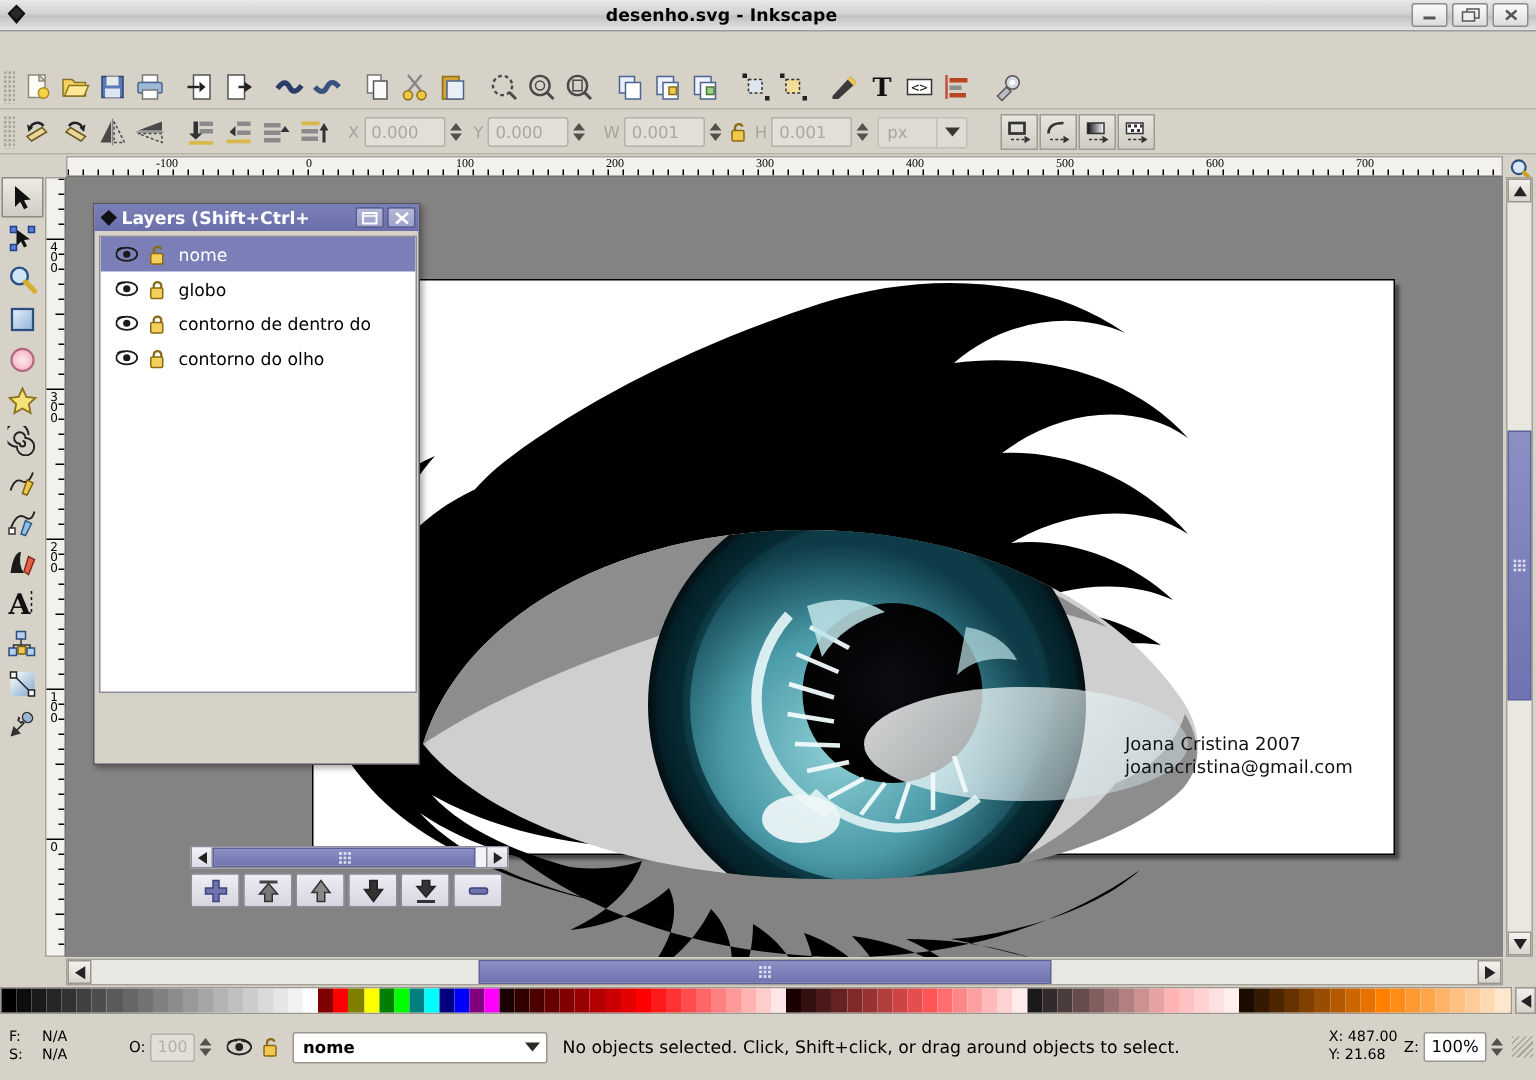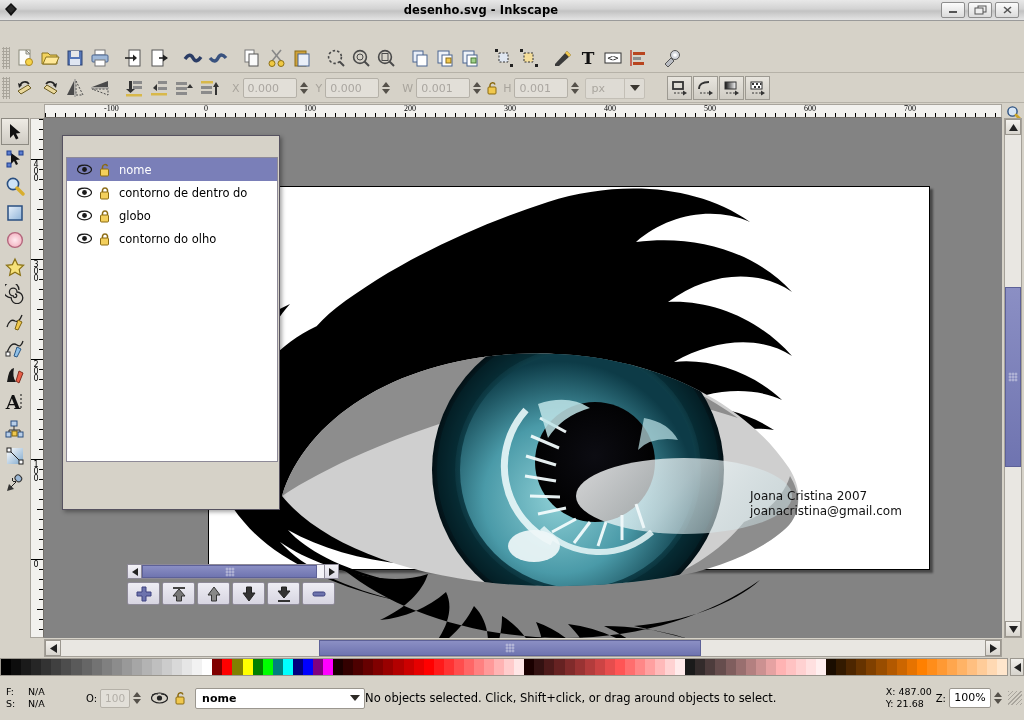--- a/index.html
+++ b/index.html
@@ -227,21 +227,21 @@
   }
   .layer-combo {
     display: flex; align-items: center; height: 21px; width: 170px;
     background: #fff; border: 1px solid #9b978f; border-radius: 2px; margin-left: 5px;
   }
   .layer-combo-text { flex: 1; font-size: 11px; font-weight: bold; padding-left: 6px; color:#000; }
   .layer-combo-arrow {
     width: 18px; display: flex; align-items: center; justify-content: center;
   }
   .layer-combo-arrow i { width:0;height:0;border-left:5px solid transparent;border-right:5px solid transparent;border-top:6px solid #2d2a25; display:block;}
-  .status-msg { flex: 1; font-size: 11.5px; color: #000; }
+  .status-msg { flex: 1; font-size: 11.5px; padding-left: 10px; color: #000; }
   .coords { font-size: 9.5px; line-height: 12px; text-align: left; white-space: nowrap; }
   .zoom-wrap { display: flex; align-items: center; margin: 0 4px 0 4px; }
   .zoom-lbl { font-size: 10px; margin-right: 3px; }
   .zoom-box {
     width: 42px; height: 20px; background: #fff; border: 1px solid #9b978f; border-radius: 2px;
     font-size: 11px; text-align: center; line-height: 18px;
   }
   .resize-grip {
     width: 14px; height: 14px; margin-right: 2px;
     background-image: repeating-linear-gradient(135deg, #a9a59d 0 1px, transparent 1px 3px);
@@ -1298,20 +1298,40 @@
       <div class="zoom-box">100%</div>
       <div class="spin-arrows">
           <div class="sa-up"></div>
           <div class="sa-dn"></div>
         </div>
     </div>
     <div class="resize-grip"></div>
   </div>
 
   <div class="layers-dlg">
+    <div class="ld-title">
+      <span class="ld-icon">
+        <svg width="13" height="13">
+            <polygon points="6.5,1 12,6 6.5,11.5 1,6" fill="#111"></polygon>
+          </svg>
+      </span>
+      <span class="ld-title-text">Layers (Shift+Ctrl+</span>
+      <span class="ld-tbtn">
+        <svg width="11" height="9">
+            <rect x="1" y="1" width="9" height="7" fill="none" stroke="#fff" stroke-width="1.3"></rect>
+            <line x1="1" y1="3" x2="10" y2="3" stroke="#fff"></line>
+          </svg>
+      </span>
+      <span class="ld-tbtn">
+        <svg width="10" height="9">
+            <line x1="1" y1="1" x2="9" y2="8" stroke="#fff" stroke-width="1.8"></line>
+            <line x1="9" y1="1" x2="1" y2="8" stroke="#fff" stroke-width="1.8"></line>
+          </svg>
+      </span>
+    </div>
 
     <div class="ld-body">
 
       <div class="layer-row sel">
         <span class="lr-eye">
           <svg width="15" height="11">
               <ellipse cx="7.5" cy="5.5" rx="7" ry="4.4" fill="none" stroke="#1a1a1a" stroke-width="1.2"></ellipse>
               <circle cx="7.5" cy="5.5" r="2.4" fill="#1a1a1a"></circle>
               <path d="M1,2.5 q3,-2 5.5,-1" stroke="#1a1a1a" fill="none" stroke-width="1"></path>
             </svg>
@@ -1332,38 +1352,38 @@
               <circle cx="7.5" cy="5.5" r="2.4" fill="#1a1a1a"></circle>
               <path d="M1,2.5 q3,-2 5.5,-1" stroke="#1a1a1a" fill="none" stroke-width="1"></path>
             </svg>
         </span>
         <span class="lr-lock">
           <svg width="13" height="14">
               <rect x="2.5" y="6" width="8" height="7" rx="1" fill="#f3cf5c" stroke="#8a6a12"></rect>
               <path d="M4.5,6 v-2 a2.6,2.6 0 0 1 5,0 v2" fill="none" stroke="#8a6a12" stroke-width="1.5"></path>
             </svg>
         </span>
-        <span class="lr-name">contorno de dentro do</span>
+        <span class="lr-name">globo</span>
       </div>
 
       <div class="layer-row">
         <span class="lr-eye">
           <svg width="15" height="11">
               <ellipse cx="7.5" cy="5.5" rx="7" ry="4.4" fill="none" stroke="#1a1a1a" stroke-width="1.2"></ellipse>
               <circle cx="7.5" cy="5.5" r="2.4" fill="#1a1a1a"></circle>
               <path d="M1,2.5 q3,-2 5.5,-1" stroke="#1a1a1a" fill="none" stroke-width="1"></path>
             </svg>
         </span>
         <span class="lr-lock">
           <svg width="13" height="14">
               <rect x="2.5" y="6" width="8" height="7" rx="1" fill="#f3cf5c" stroke="#8a6a12"></rect>
               <path d="M4.5,6 v-2 a2.6,2.6 0 0 1 5,0 v2" fill="none" stroke="#8a6a12" stroke-width="1.5"></path>
             </svg>
         </span>
-        <span class="lr-name">globo</span>
+        <span class="lr-name">contorno de dentro do</span>
       </div>
 
       <div class="layer-row">
         <span class="lr-eye">
           <svg width="15" height="11">
               <ellipse cx="7.5" cy="5.5" rx="7" ry="4.4" fill="none" stroke="#1a1a1a" stroke-width="1.2"></ellipse>
               <circle cx="7.5" cy="5.5" r="2.4" fill="#1a1a1a"></circle>
               <path d="M1,2.5 q3,-2 5.5,-1" stroke="#1a1a1a" fill="none" stroke-width="1"></path>
             </svg>
         </span>

